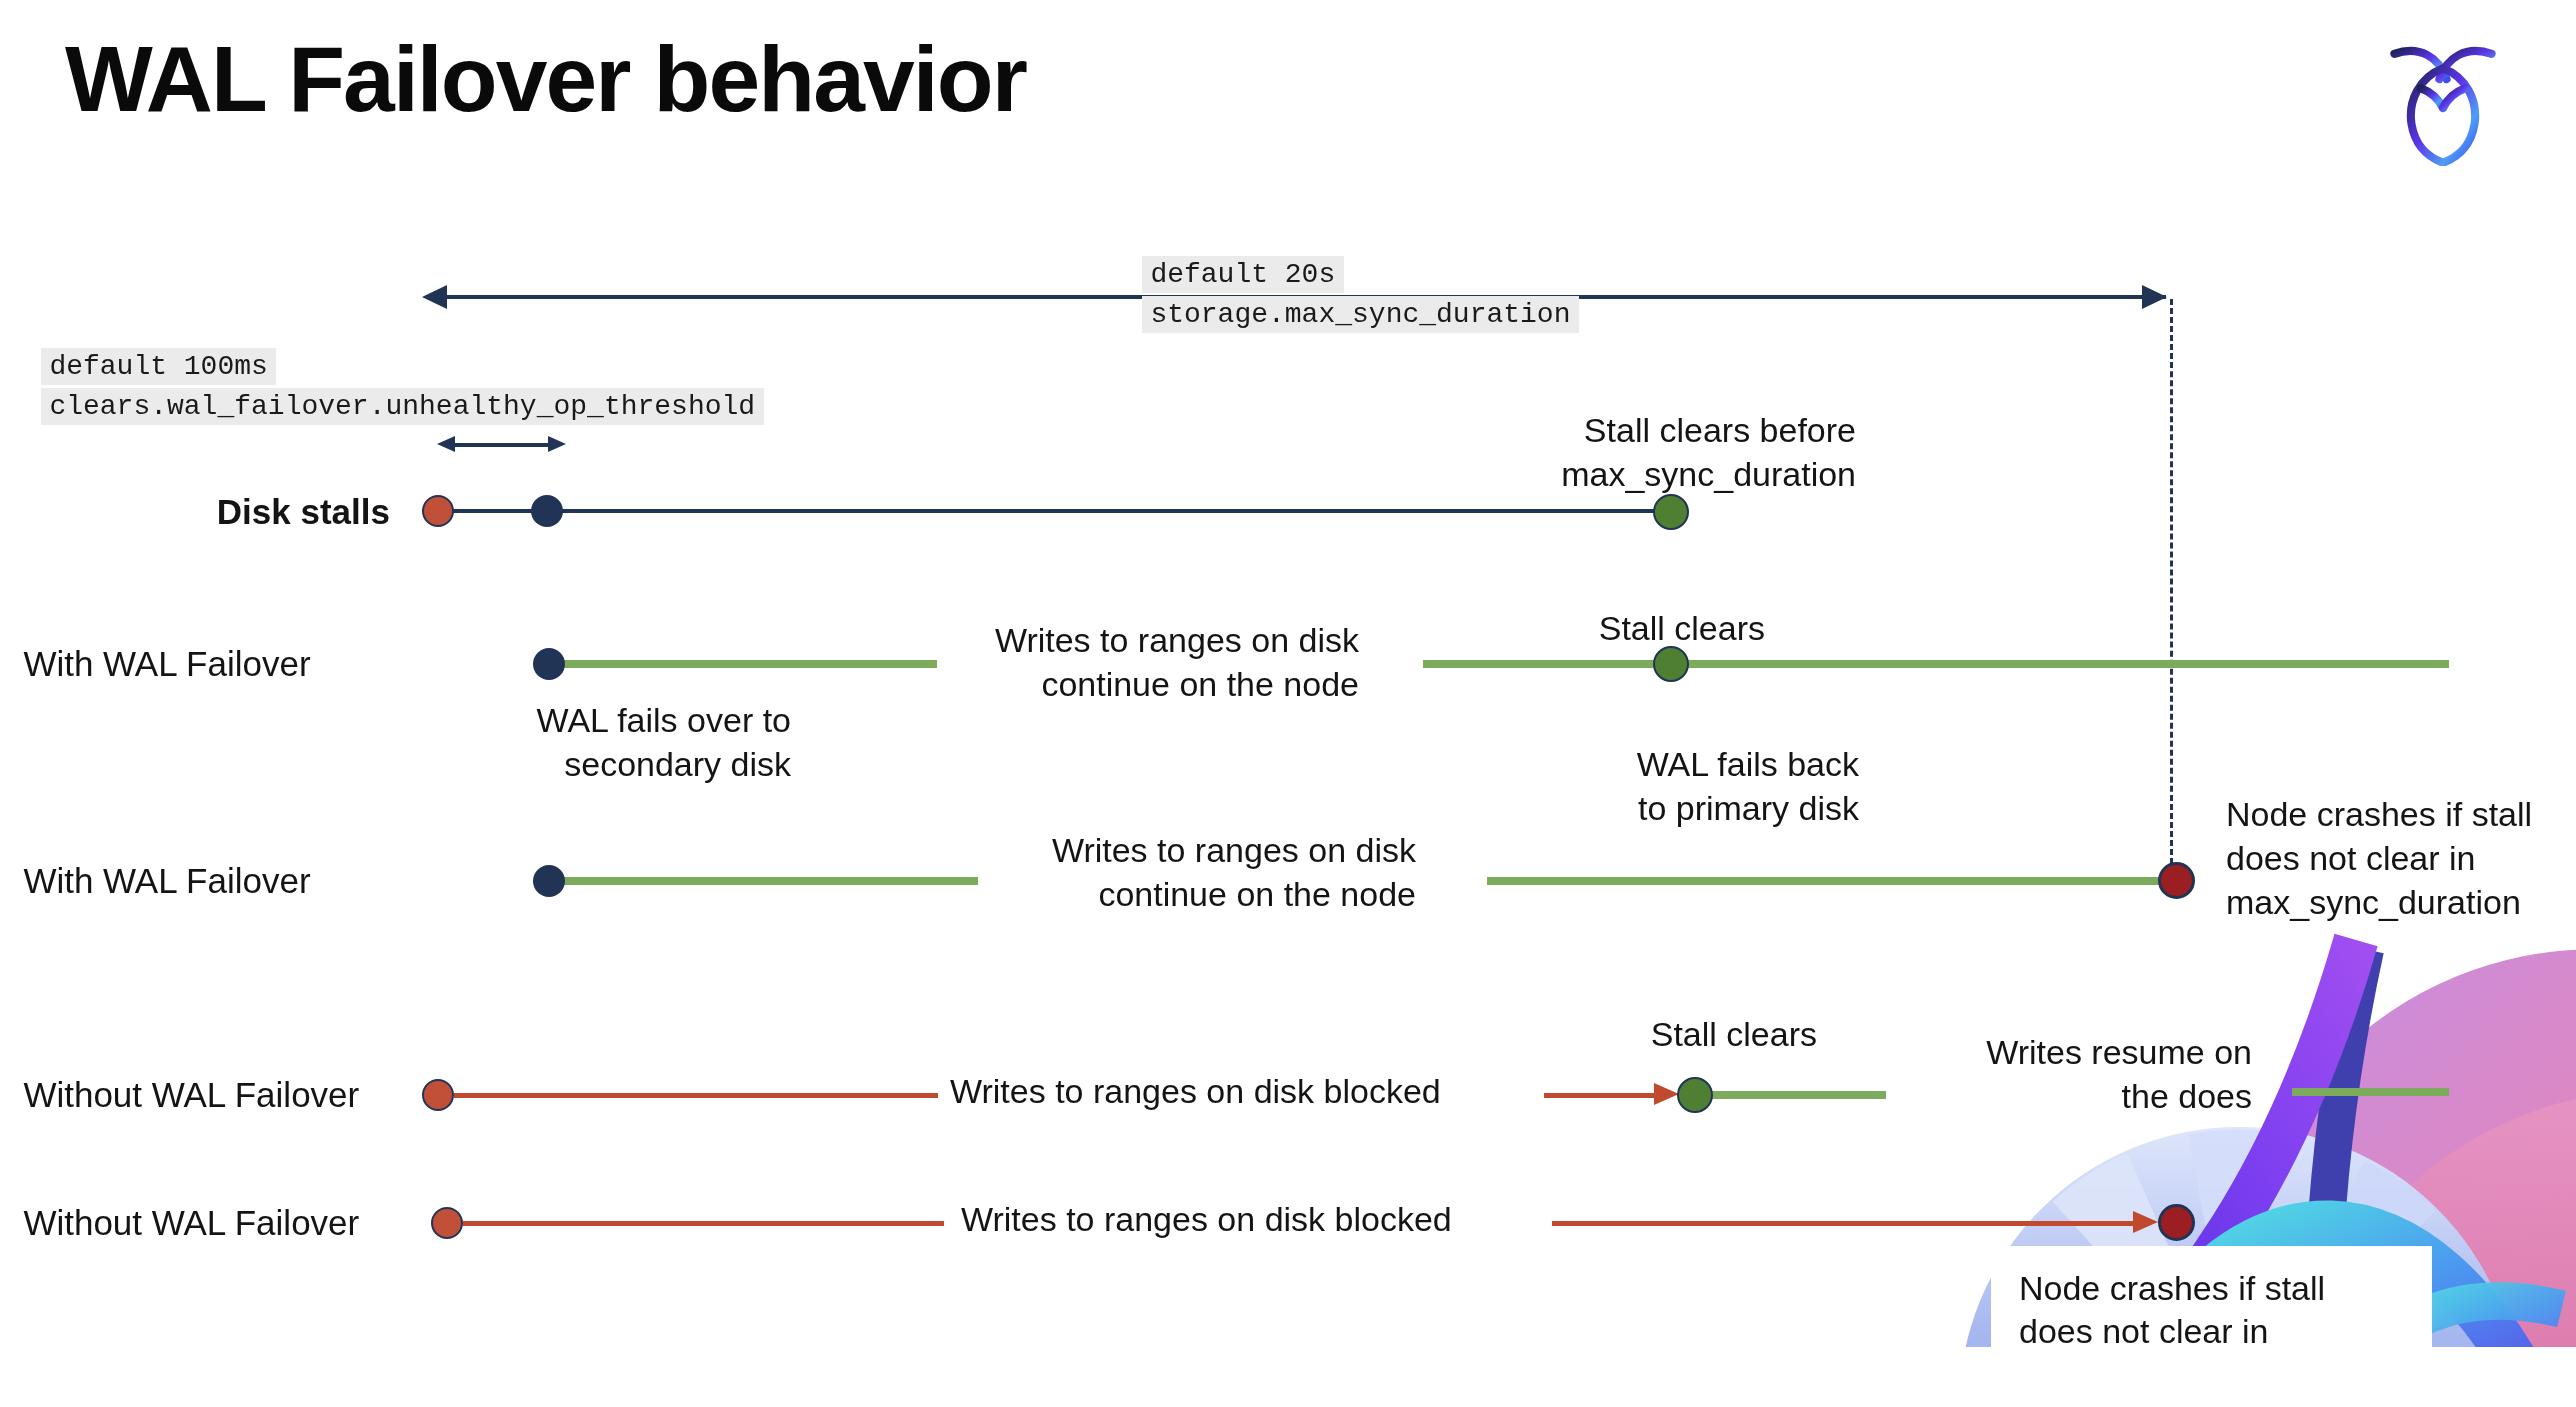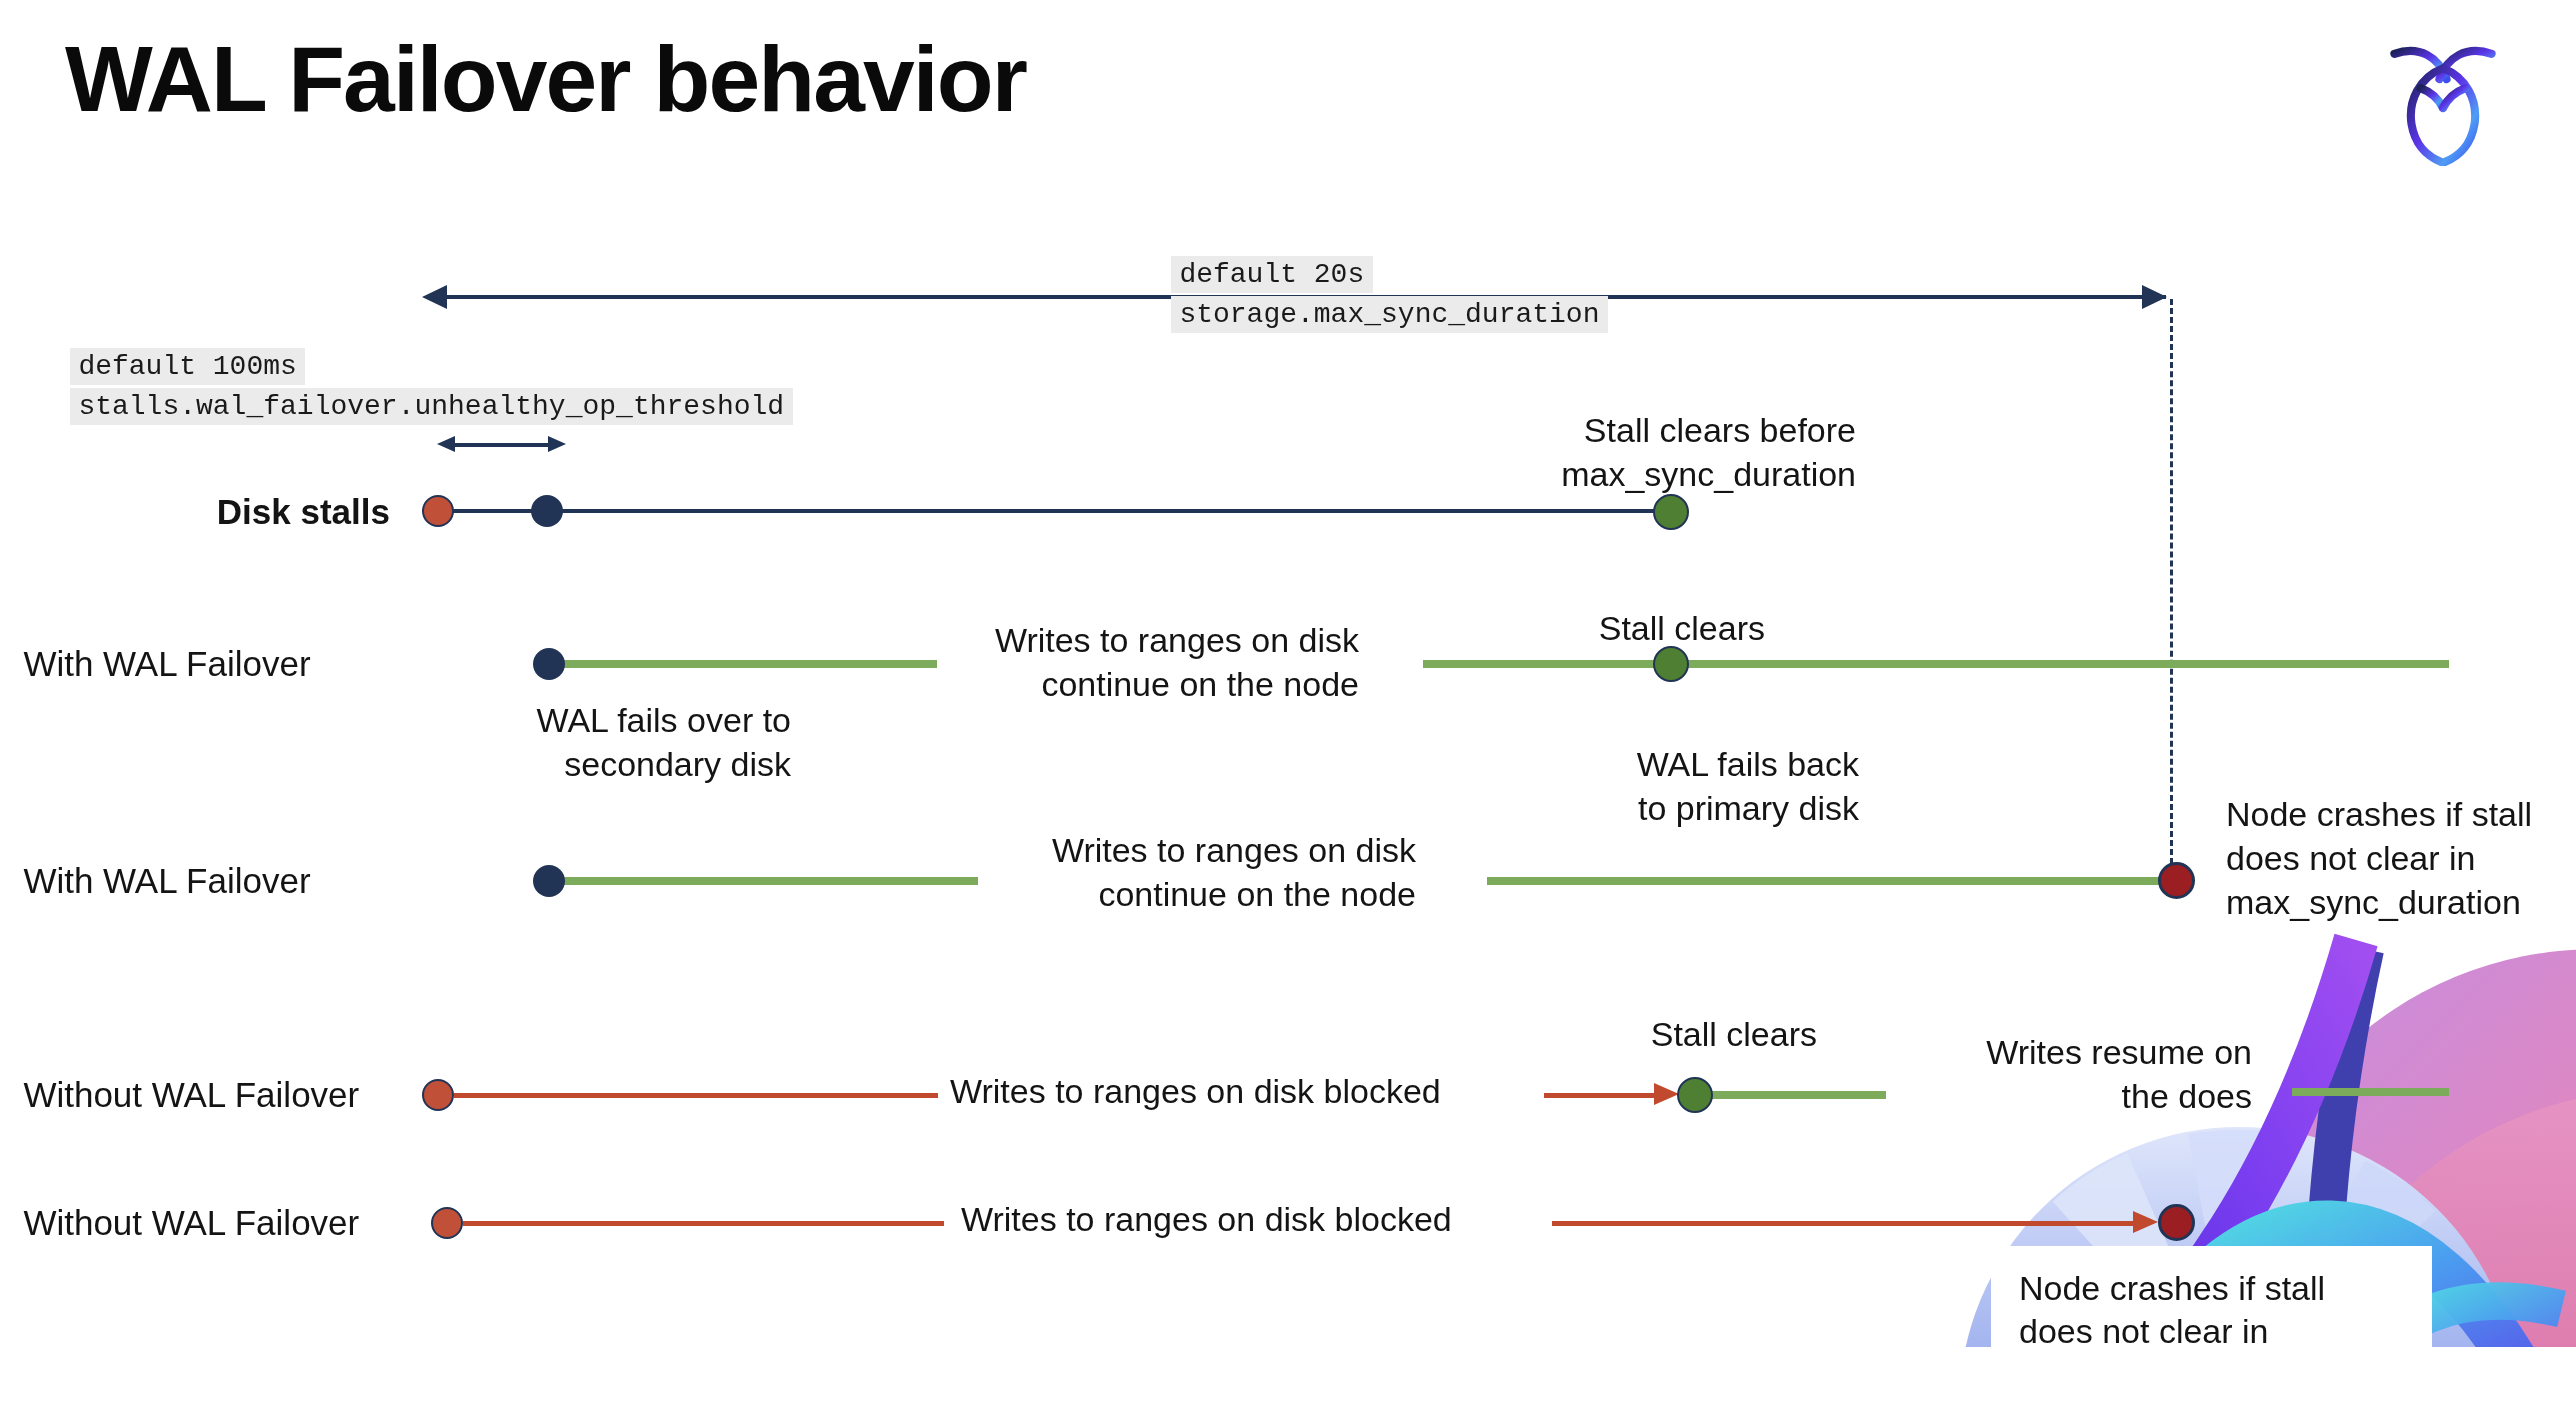--- a/index.html
+++ b/index.html
@@ -9,21 +9,21 @@
   }
   .abs{position:absolute;}
   .z0{z-index:0}.z1{z-index:1}.z2{z-index:2}.z3{z-index:3}.z4{z-index:4}.z5{z-index:5}
 
   #title{
     left:65px; top:26px; font-size:93px; font-weight:800; letter-spacing:-1.9px;
     color:#0a0a0a; white-space:nowrap;
   }
 
   .mono-label{ font-family:"Liberation Mono","DejaVu Sans Mono",monospace; font-size:28px; color:#1a1a1a; }
-  .mono-label span{ display:table; background:#ebebeb; padding:2.8px 8.4px; margin-bottom:3.7px; white-space:pre;margin-left:29px; }
+  .mono-label span{ display:table; background:#ebebeb; padding:2.8px 8.4px; margin-bottom:3.7px; white-space:pre; }
 
   .row-label{ font-size:35px; line-height:43px; color:#141414; white-space:nowrap; }
   .ann{ font-size:34px; line-height:44px; color:#141414; }
   .ann.center{ text-align:right; }
   .ann div{ white-space:nowrap; }
 
   .hline{ position:absolute; }
   .navy-line{ background:#223455; height:3.7px; }
   .green-line{ background:#7dab5c; height:8.4px; }
   .red-line{ background:#c1492e; height:4.7px; }
@@ -124,21 +124,21 @@
   <div class="tri nleft z2" style="left:422px; top:285px;"></div>
   <div class="tri nright z2" style="left:2142px; top:285px;"></div>
 
   <div class="abs mono-label z4" style="left:1142px; top:256px;">
     <span>default 20s</span>
     <span>storage.max_sync_duration</span>
   </div>
 
   <div class="abs mono-label z4" style="left:41px; top:348px;">
     <span>default 100ms</span>
-    <span>stalls.wal_failover.unhealthy_op_threshold</span>
+    <span>clears.wal_failover.unhealthy_op_threshold</span>
   </div>
 
   <div class="hline navy-line z2" style="left:452px; top:443px; width:97px;"></div>
   <div class="tri sleft z2" style="left:437px; top:436px;"></div>
   <div class="tri sright z2" style="left:548px; top:436px;"></div>
 
   <div id="dashed-line" class="abs z2"></div>
 
   <div class="abs row-label z4" style="left:168px; top:490px; width:222px; text-align:right;font-weight:bold;">Disk stalls</div>
   <div class="hline navy-line z2" style="left:438px; top:509px; width:1233px;"></div>

